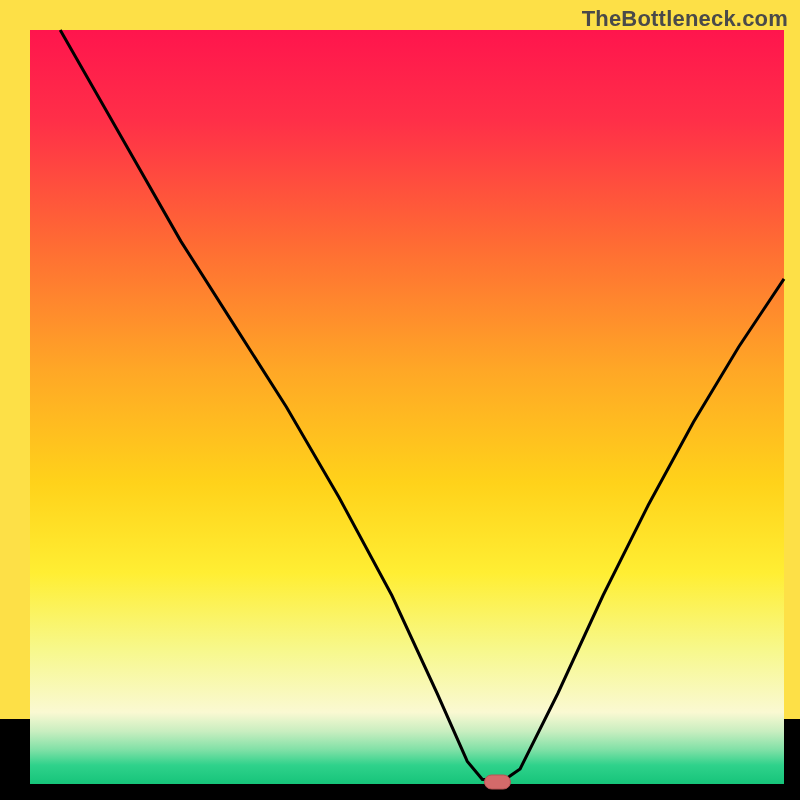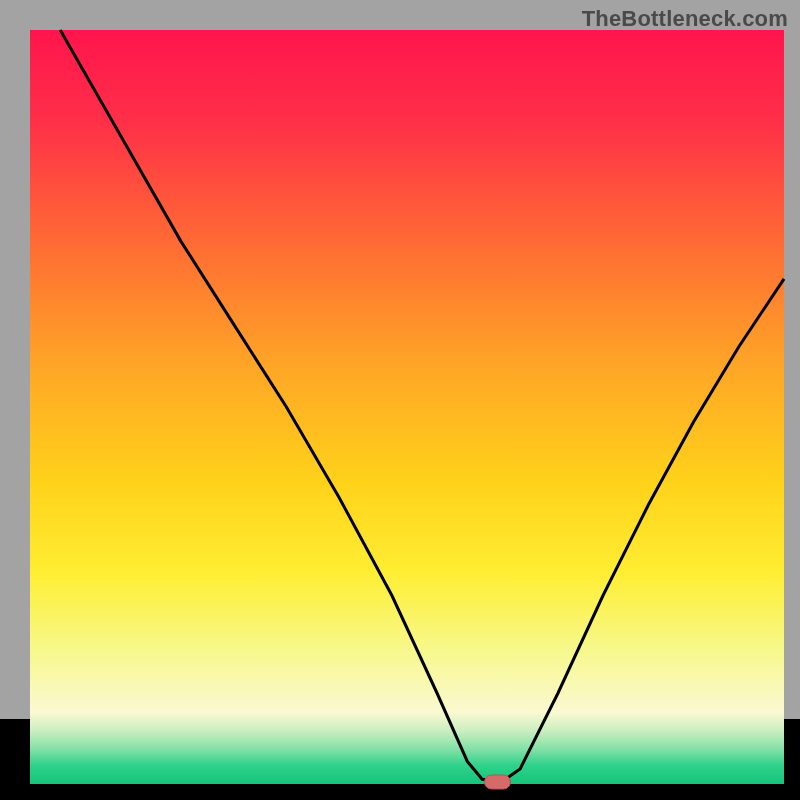--- a/index.html
+++ b/index.html
@@ -8,21 +8,21 @@
     background: #000;
     width: 800px;
     height: 800px;
     overflow: hidden;
     font-family: Arial, Helvetica, sans-serif;
   }
   .frame {
     position: relative;
     width: 800px;
     height: 719px;
-    background: #a3a3a3;
+    background: #fde047;
   }
   .watermark {
     position: absolute;
     top: 6px;
     right: 12px;
     color: #4a4a4a;
     font-size: 22px;
     font-weight: 600;
     letter-spacing: 0.2px;
   }

